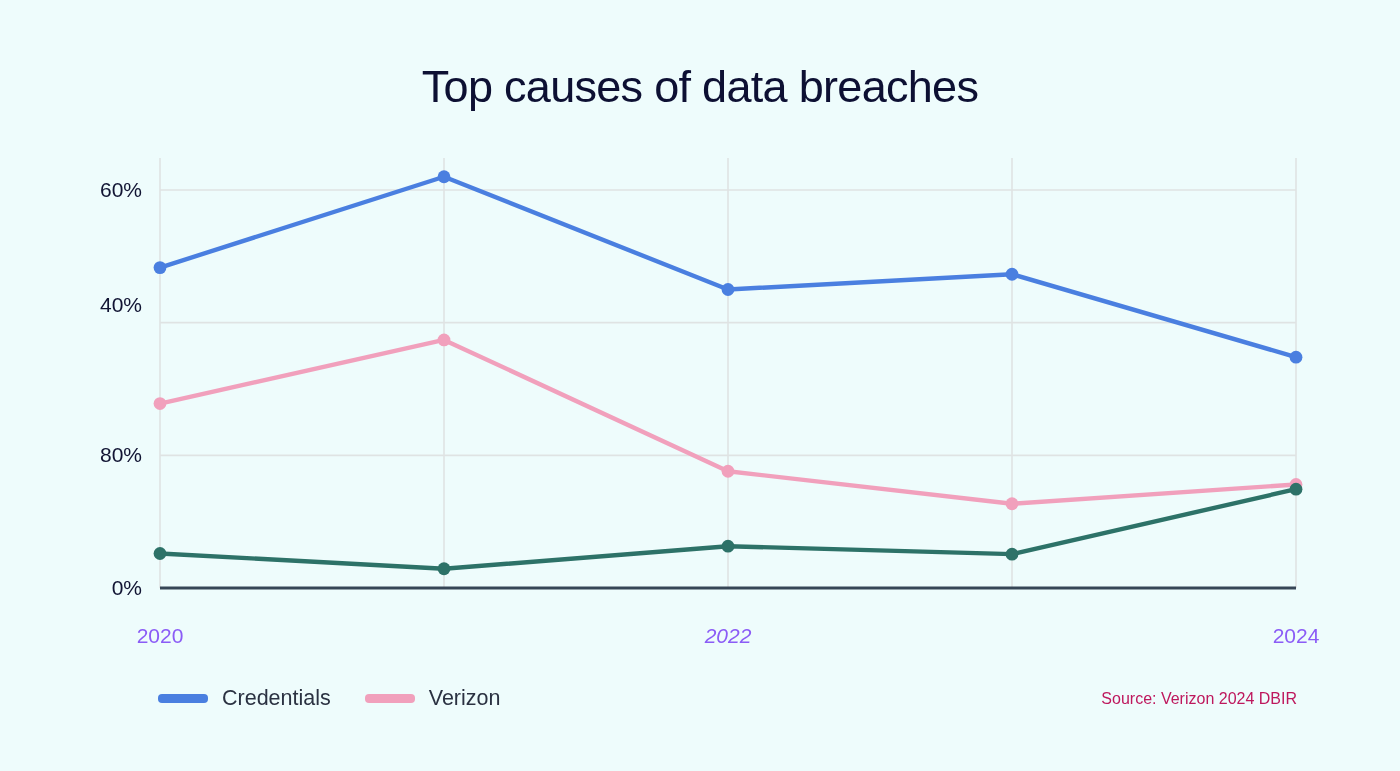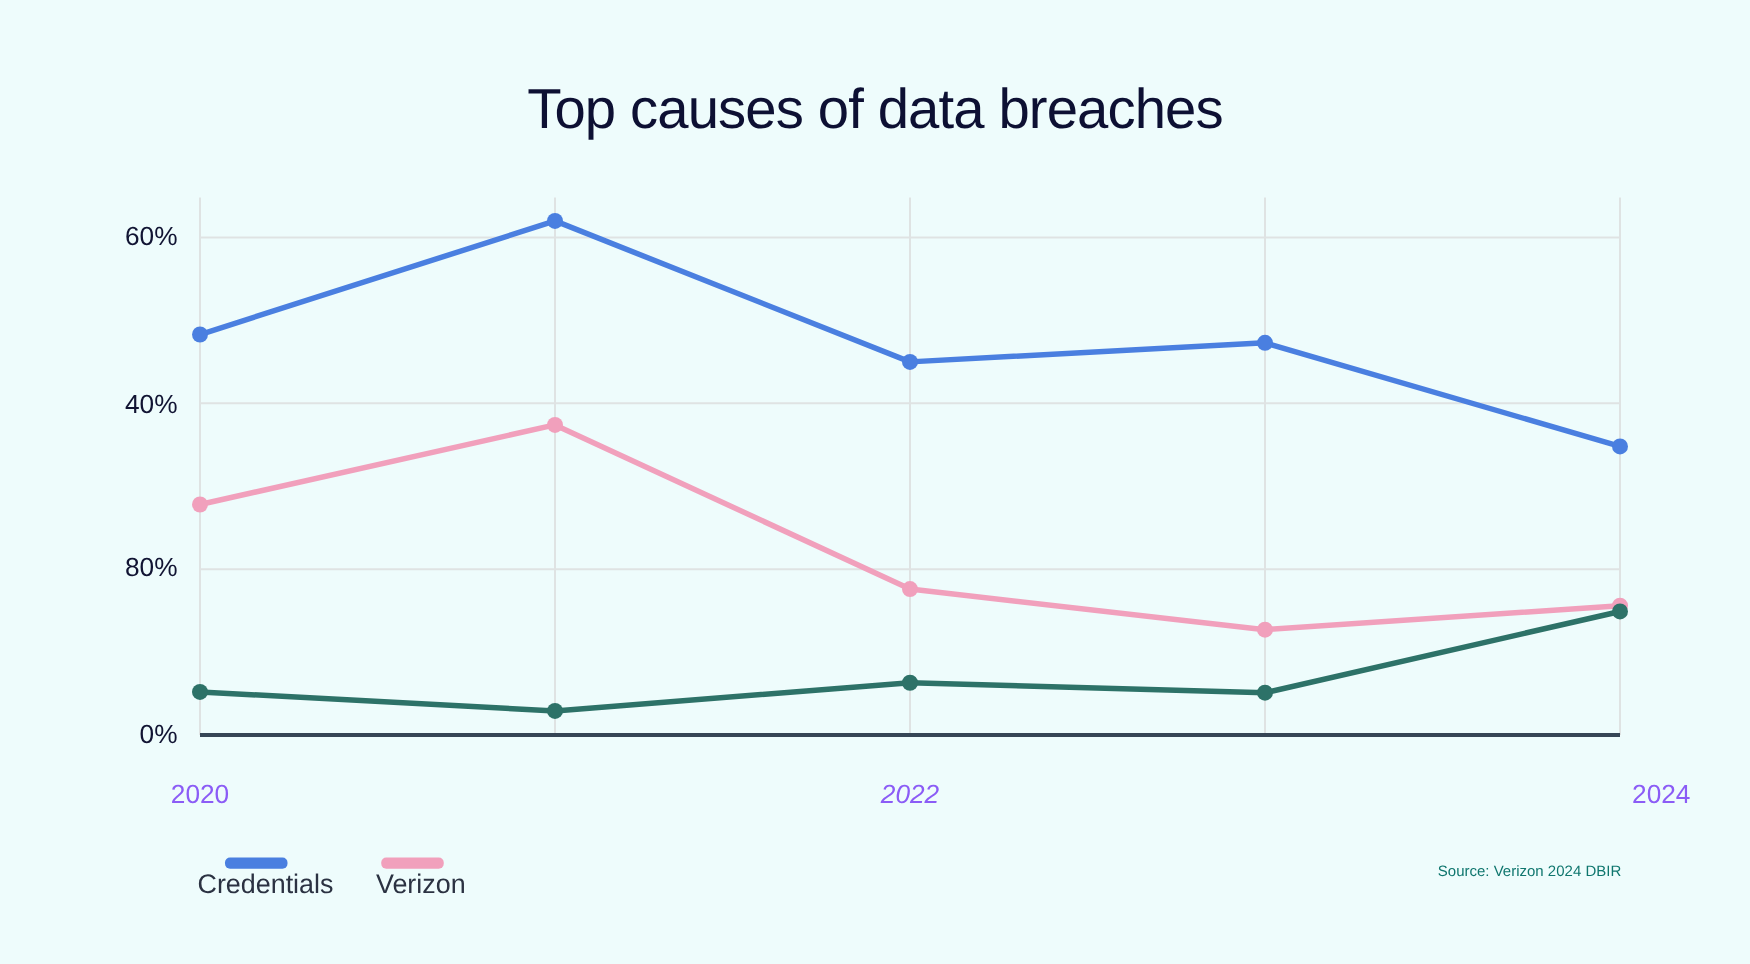--- a/index.html
+++ b/index.html
@@ -65,40 +65,39 @@
     left: 158px;
     top: 686px;
     display: flex;
     align-items: center;
     gap: 0px;
   }
   .legend-item {
     display: flex;
     align-items: center;
     margin-right: 34px;
-    flex-direction: column;
   }
   .legend-swatch {
     width: 50px;
     height: 9px;
     border-radius: 4px;
     margin-right: 14px;
     flex: none;
   }
   .legend-label {
     font-size: 21.5px;
     color: #2b3242;
     white-space: nowrap;
   }
   #source-note {
     position: absolute;
     right: 103px;
     top: 690px;
-    font-size: 12px;
-    color: #0f766e;
+    font-size: 16px;
+    color: #be185d;
     white-space: nowrap;
   }
 </style>
 </head>
 <body>
 
 <div id="figure">
 
   <div id="chart-title">Top causes of data breaches</div>
 
@@ -136,27 +135,27 @@
         <circle cx="444" cy="568.7633333333333" r="6.4" fill="#2d7268"></circle>
         <circle cx="728" cy="546.21" r="6.4" fill="#2d7268"></circle>
         <circle cx="1012" cy="554.17" r="6.4" fill="#2d7268"></circle>
         <circle cx="1296" cy="489.1633333333333" r="6.4" fill="#2d7268"></circle>
       </g>
   </svg>
 
   <div id="y-axis-labels">
       <div class="ytick-label" style="top: 588px;">0%</div>
       <div class="ytick-label" style="top: 455.333px;">80%</div>
-      <div class="ytick-label" style="top: 324px;">40%</div>
+      <div class="ytick-label" style="top: 305px;">40%</div>
       <div class="ytick-label" style="top: 190px;">60%</div>
     </div>
   <div id="x-axis-labels">
       <div class="xtick-label" style="left: 160px;">2020</div>
       <div class="xtick-label" style="left: 728px; font-style: italic;">2022</div>
-      <div class="xtick-label" style="left: 1296px; margin-left: 33px;">2024</div>
+      <div class="xtick-label" style="left: 1296px;">2024</div>
     </div>
 
   <div id="legend">
       <div class="legend-item">
         <span class="legend-swatch" style="background: rgb(74, 127, 224);"></span>
         <span class="legend-label">Credentials</span>
       </div>
       <div class="legend-item">
         <span class="legend-swatch" style="background: rgb(241, 160, 188);"></span>
         <span class="legend-label">Verizon</span>

